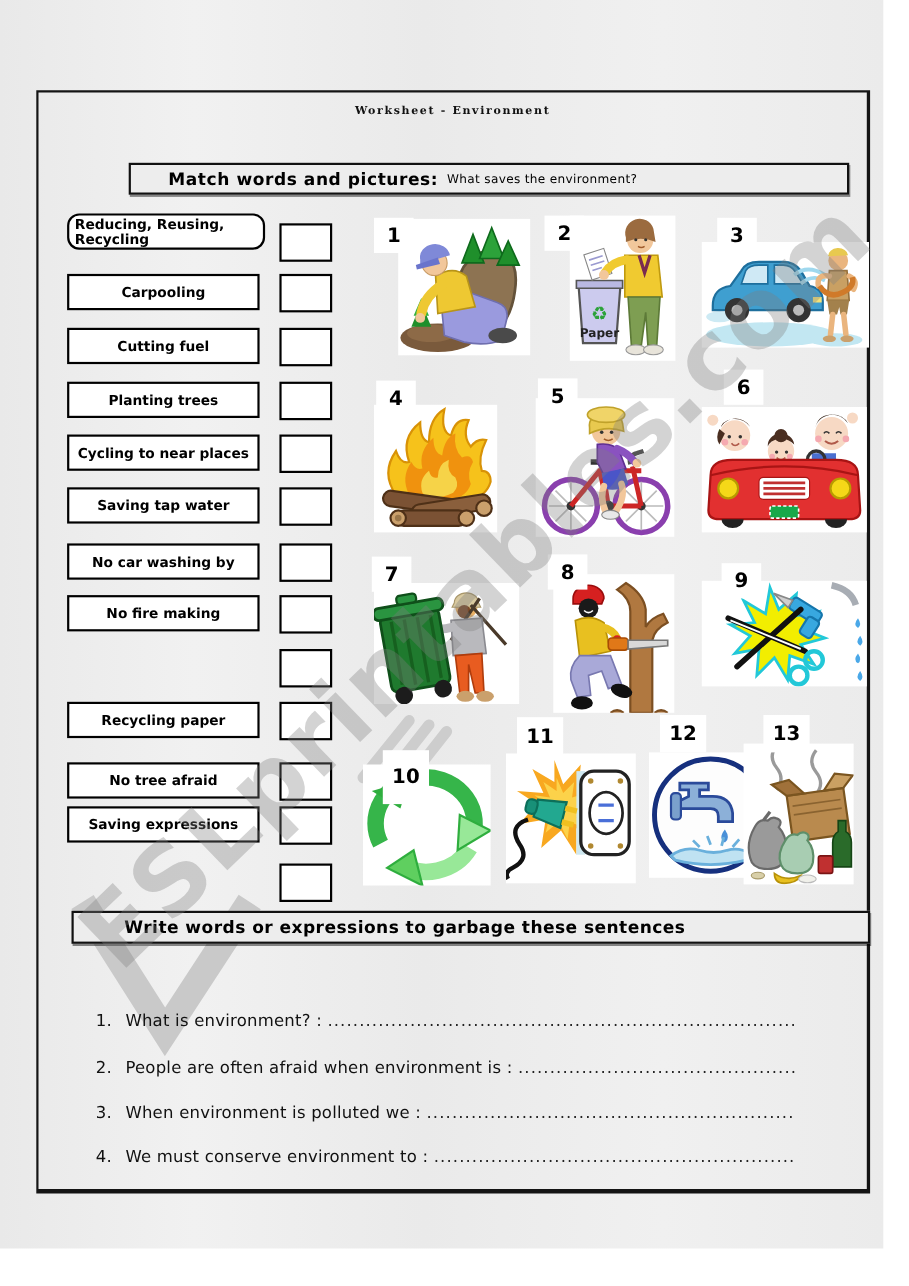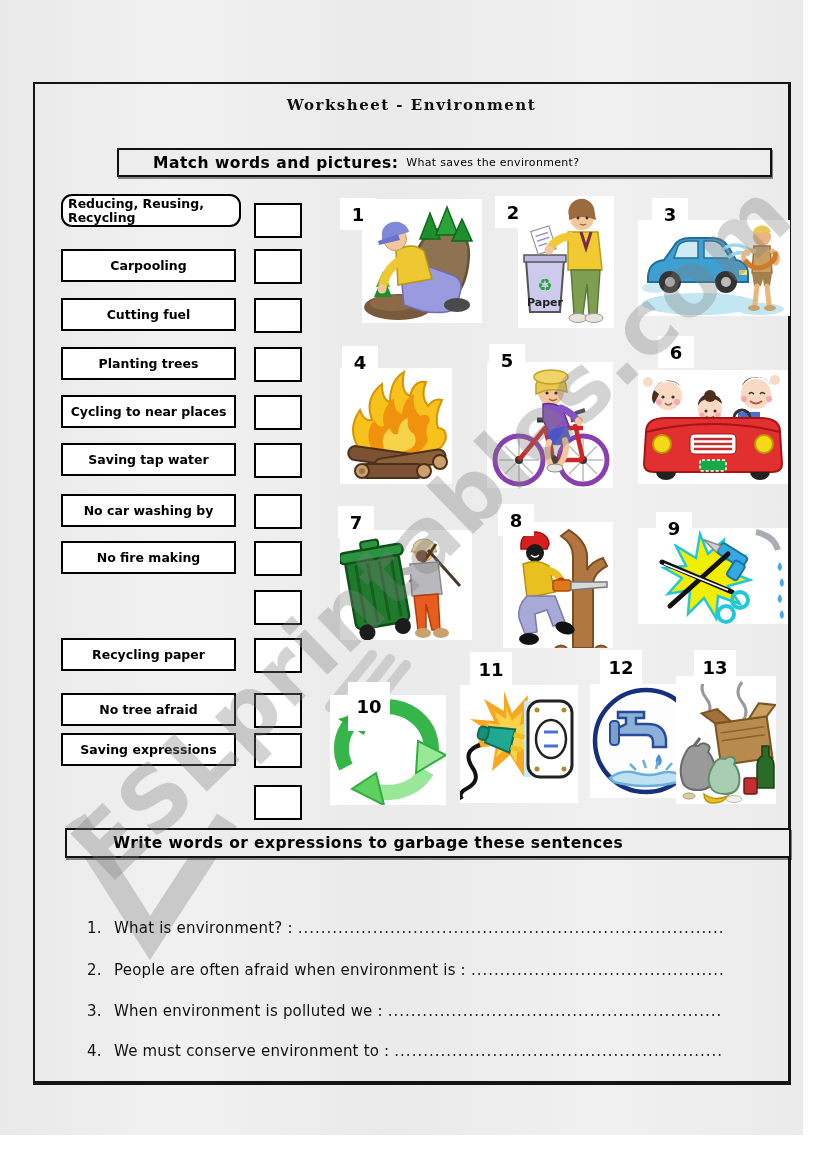--- a/index.html
+++ b/index.html
@@ -3,21 +3,21 @@
 <meta charset="utf-8">
 <style>
   html,body{margin:0;padding:0;background:#fff;}
   .canvas{position:relative;width:826px;height:1169px;background:#fff;overflow:hidden;
           font-family:"DejaVu Sans","Liberation Sans",sans-serif;}
   .paper{position:absolute;left:0;top:0;width:803px;height:1135px;
          background:linear-gradient(90deg,#e9e9e9,#f1f1f1 22%,#eaeaea 48%,#f0f0f0 75%,#ebebeb);}
   .frame{position:absolute;left:33px;top:82px;width:753px;height:997px;
          border:2px solid #141414;border-bottom-width:4px;border-right-width:3px;z-index:0;}
   .title{position:absolute;left:33px;top:96px;width:757px;text-align:center;
-         font-size:15px;letter-spacing:1.5px;color:#111;font-weight:600;z-index:2;
+         font-size:10px;letter-spacing:1.5px;color:#111;font-weight:600;z-index:2;
          font-family:"DejaVu Serif","Liberation Serif",serif;}
   .h1box{position:absolute;left:117px;top:148px;width:617px;height:25px;border:2px solid #111;
          background:#ededed;display:flex;align-items:center;padding-left:34px;z-index:2;
          box-shadow:1px 2px 0 rgba(0,0,0,.45);}
   .h1box b{font-size:15.5px;letter-spacing:.5px;}
   .h1box span{font-size:11px;margin-left:8px;letter-spacing:.3px;}
   .wb{position:absolute;left:61px;width:171px;height:29px;background:#fff;border:2px solid #000;
       display:flex;align-items:center;justify-content:center;text-align:center;
       font-weight:bold;font-size:12.5px;line-height:1.1;z-index:2;color:#000;}
   .wb.first{justify-content:flex-start;text-align:left;padding-left:5px;}

